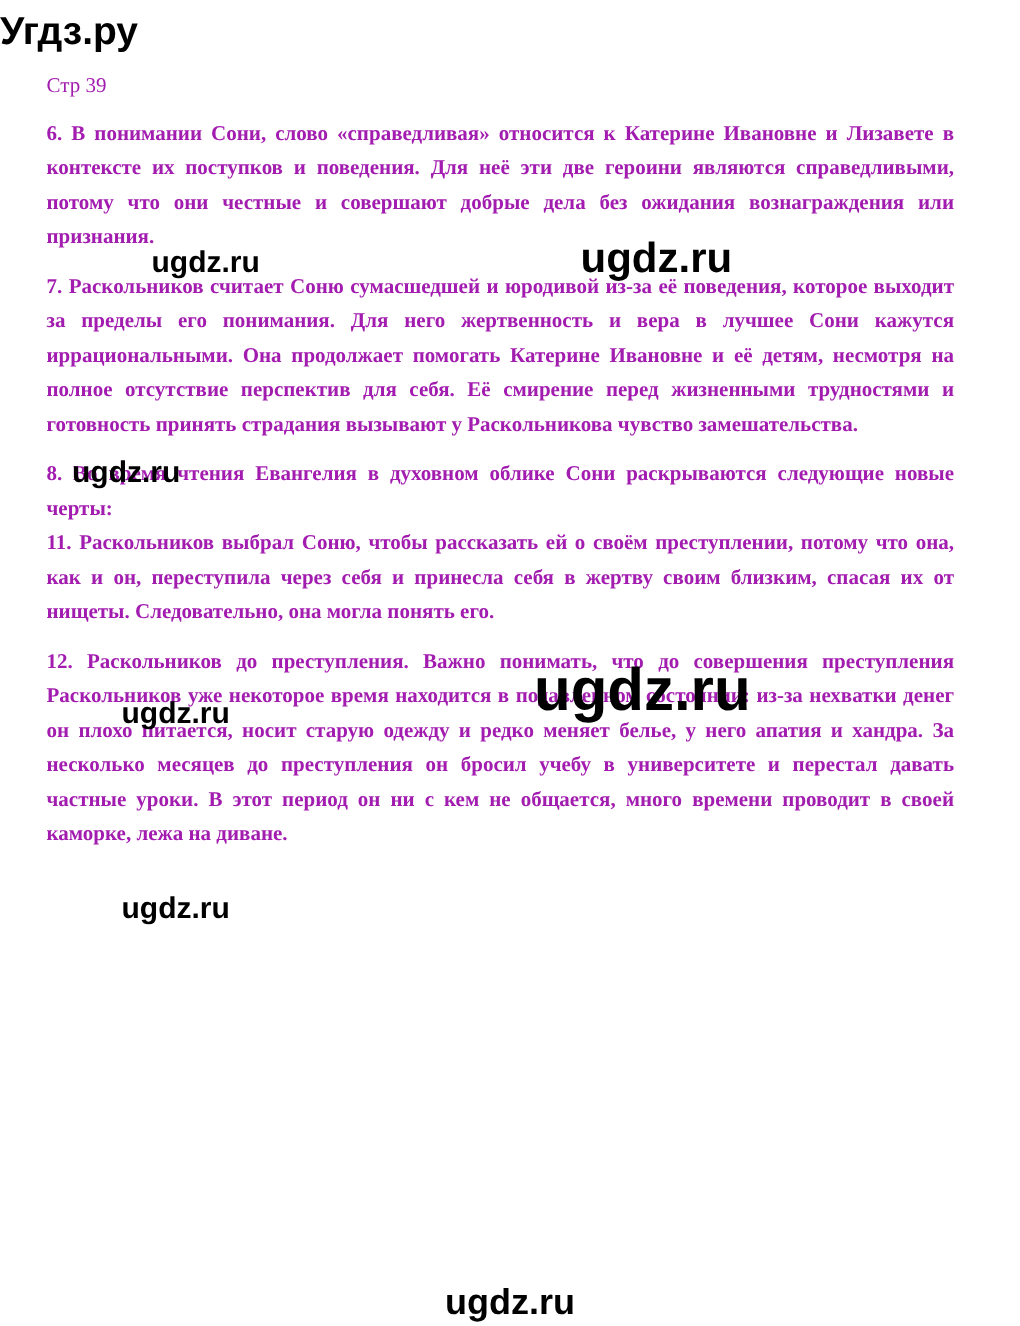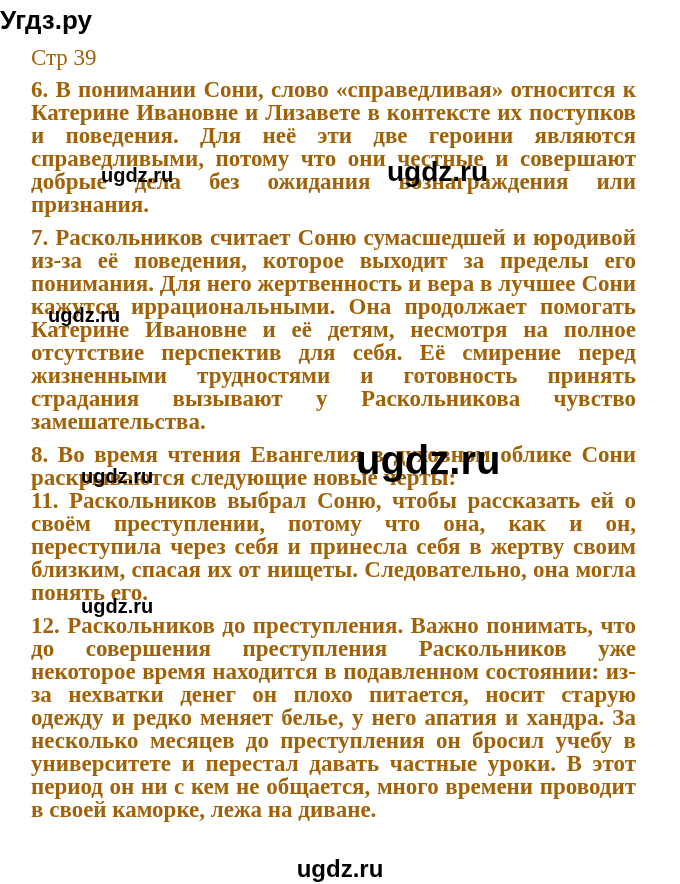--- a/index.html
+++ b/index.html
@@ -25,23 +25,23 @@
       font-size: 26px;
       line-height: 32px;
       color: #000000;
     }
     .content {
       position: absolute;
       left: 31px;
       top: 46px;
       width: 605px;
       font-family: "Liberation Serif", serif;
-      font-size: 23px;
+      font-size: 14px;
       line-height: 23px;
-      color: #a16207;
+      color: #a21caf;
     }
     .page-label {
       margin: 0 0 8px 0;
       line-height: 24px;
     }
     .para {
       margin: 0 0 10px 0;
       text-align: justify;
       font-weight: bold;
     }

